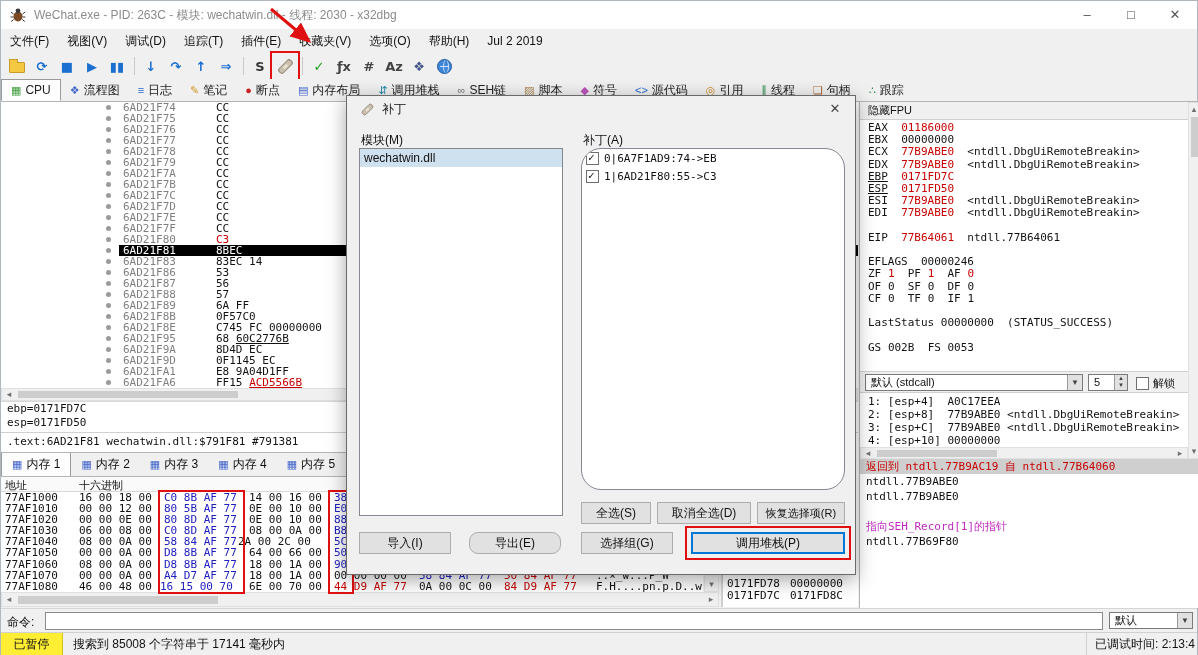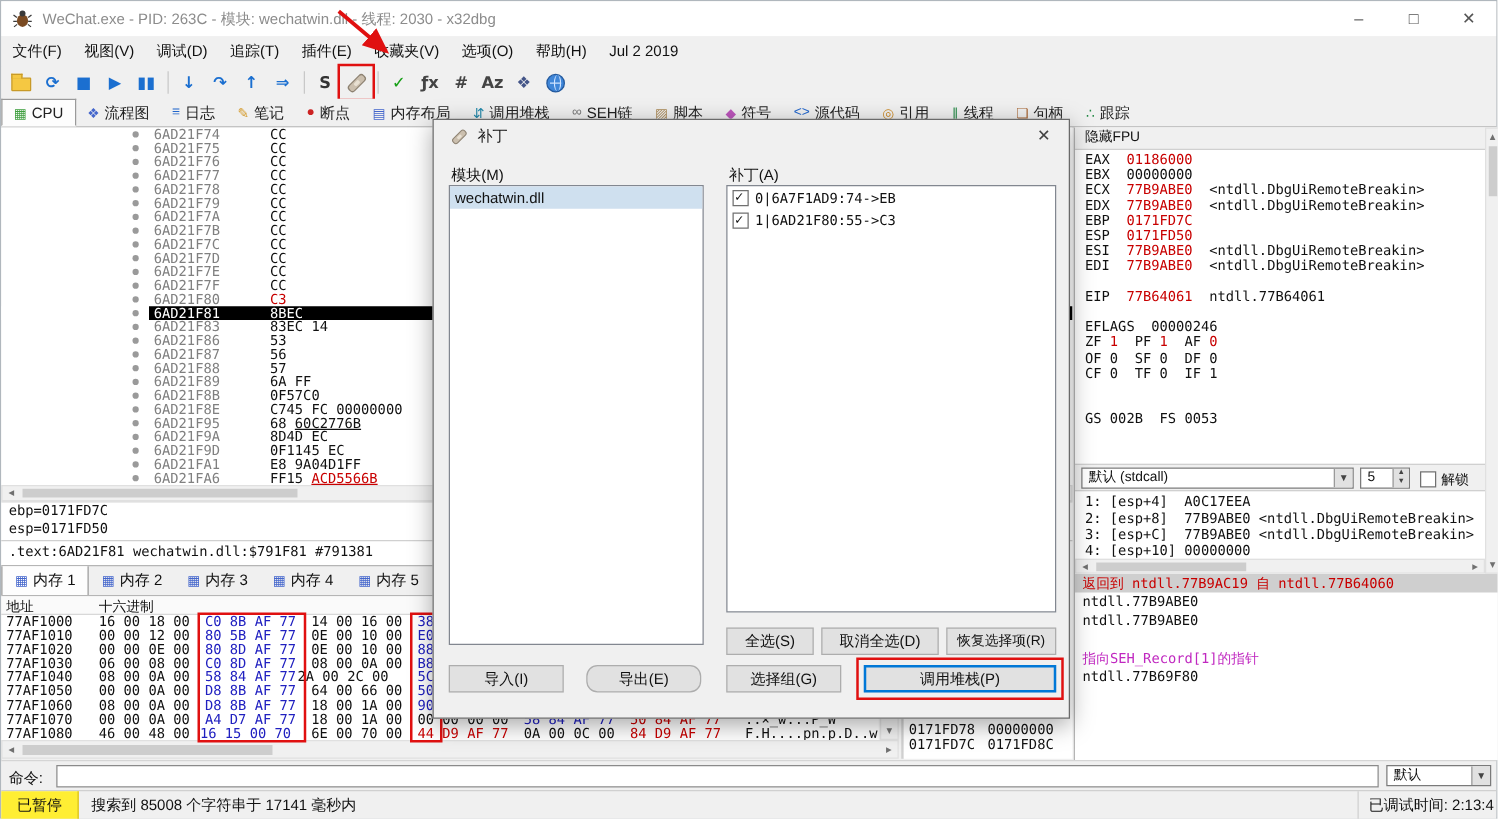--- a/index.html
+++ b/index.html
@@ -81,21 +81,21 @@
   #vsplit1 { position:absolute; left:720px; top:451px; width:2px; height:155px; background:#d0d0d0; }
   #stackpane { position:absolute; left:722px; top:451px; width:135px; height:155px; background:#fff; font-family:"DejaVu Sans Mono","Liberation Mono",monospace; font-size:11px; overflow:hidden; }
   .stk-row { position:absolute; left:4px; white-space:pre; }
   .stk-val { margin-left:10px; }
 
   
   #rightpanel { position:absolute; left:858px; top:101px; width:340px; height:506px; background:#fff; border-left:1px solid #b5b5b5; }
   #fpubtn { position:absolute; left:0; top:0; width:328px; height:18px; background:#f0f0f0; border-bottom:1px solid #d0d0d0; font-size:11px; line-height:17px; padding-left:8px; }
   #reglines { position:absolute; left:0; top:20px; width:328px; height:248px; overflow:hidden; }
   .reg-line { white-space:pre; font-family:"DejaVu Sans Mono","Liberation Mono",monospace; font-size:11px; line-height:12.2px; padding-left:8px; color:#111; }
-  .reg-name.ul { }
+  .reg-name.ul { text-decoration:underline; }
   .reg-val.chg { color:#c80000; }
 
   #convbar { position:absolute; left:0; top:269px; width:328px; height:22px; background:#f0f0f0; border-top:1px solid #d0d0d0; border-bottom:1px solid #d0d0d0; }
   .combo { position:absolute; background:#fff; border:1px solid #7a7a7a; height:17px; font-size:11px; line-height:15px; padding:0 20px 0 5px; white-space:nowrap; overflow:hidden; }
   .combo-arrow { position:absolute; right:0; top:0; bottom:0; width:15px; background:#e1e1e1; border-left:1px solid #9a9a9a; text-align:center; font-size:8px; line-height:15px; color:#444; }
   #convspin { position:absolute; left:228px; top:2px; width:40px; height:17px; background:#fff; border:1px solid #7a7a7a; font-size:11px; line-height:15px; padding-left:5px; }
   .spin-arrows { position:absolute; right:0; top:0; bottom:0; width:13px; border-left:1px solid #9a9a9a; background:#e1e1e1; font-size:6px; line-height:7px; text-align:center; color:#444; }
   #unlockwrap { position:absolute; left:276px; top:4px; display:flex; align-items:center; gap:4px; font-size:11px; }
   .cb { width:13px; height:13px; border:1px solid #707070; background:#fff; display:inline-block; position:relative; flex:none; }
   .cb.checked::after { content:"✓"; position:absolute; left:1px; top:-2px; font-size:11px; font-weight:bold; color:#111; }
@@ -572,20 +572,21 @@
         <div class="reg-line"><span class="reg-name">ESI</span><span>  </span><span class="reg-val chg">77B9ABE0</span><span>  </span><span class="reg-sym">&lt;ntdll.DbgUiRemoteBreakin&gt;</span></div>
         <div class="reg-line"><span class="reg-name">EDI</span><span>  </span><span class="reg-val chg">77B9ABE0</span><span>  </span><span class="reg-sym">&lt;ntdll.DbgUiRemoteBreakin&gt;</span></div>
         <div class="reg-line">&nbsp;</div>
         <div class="reg-line"><span class="reg-name">EIP</span><span>  </span><span class="reg-val chg">77B64061</span><span>  </span><span class="reg-sym">ntdll.77B64061</span></div>
         <div class="reg-line">&nbsp;</div>
         <div class="reg-line"><span class="reg-name">EFLAGS</span><span>  </span><span class="reg-val">00000246</span></div>
         <div class="reg-line"><span class="reg-name">ZF</span><span> </span><span class="reg-val chg">1</span><span>  </span><span class="reg-name">PF</span><span> </span><span class="reg-val chg">1</span><span>  </span><span class="reg-name">AF</span><span> </span><span class="reg-val chg">0</span></div>
         <div class="reg-line"><span class="reg-name">OF</span><span> </span><span class="reg-val">0</span><span>  </span><span class="reg-name">SF</span><span> </span><span class="reg-val">0</span><span>  </span><span class="reg-name">DF</span><span> </span><span class="reg-val">0</span></div>
         <div class="reg-line"><span class="reg-name">CF</span><span> </span><span class="reg-val">0</span><span>  </span><span class="reg-name">TF</span><span> </span><span class="reg-val">0</span><span>  </span><span class="reg-name">IF</span><span> </span><span class="reg-val">1</span></div>
         <div class="reg-line">&nbsp;</div>
+        <div class="reg-line"><span class="reg-name">LastStatus</span><span> </span><span class="reg-val">00000000</span><span>  </span><span class="reg-sym">(STATUS_SUCCESS)</span></div>
         <div class="reg-line">&nbsp;</div>
         <div class="reg-line"><span class="reg-name">GS</span><span> </span><span class="reg-val">002B</span><span>  </span><span class="reg-name">FS</span><span> </span><span class="reg-val">0053</span></div>
       </div>
 
     <div id="convbar">
       <div class="combo" style="left:5px;top:2px;width:218px;">
         <span>默认 (stdcall)</span>
         <span class="combo-arrow">▼</span>
       </div>
       <div id="convspin">
@@ -651,21 +652,21 @@
       <span id="dlg-title">补丁</span>
       <span id="dlg-close">✕</span>
     </div>
 
     <span class="dlg-label" style="left:14px;top:36px;">模块(M)</span>
     <div class="dlg-list" id="modlist" style="left:12px;top:52px;width:204px;height:368px;">
         <div class="mod-item selected">wechatwin.dll</div>
       </div>
 
     <span class="dlg-label" style="left:236px;top:36px;">补丁(A)</span>
-    <div class="dlg-list" id="patchlist" style="left:234px;top:52px;width:264px;height:342px;">
+    <div class="dlg-list" id="patchlist" style="left:234px;top:52px;width:264px;height:342px;border-radius:20px;">
         <div class="patch-item">
           <span class="cb checked"></span>
           <span class="patch-label">0|6A7F1AD9:74-&gt;EB</span>
         </div>
         <div class="patch-item">
           <span class="cb checked"></span>
           <span class="patch-label">1|6AD21F80:55-&gt;C3</span>
         </div>
       </div>
 

